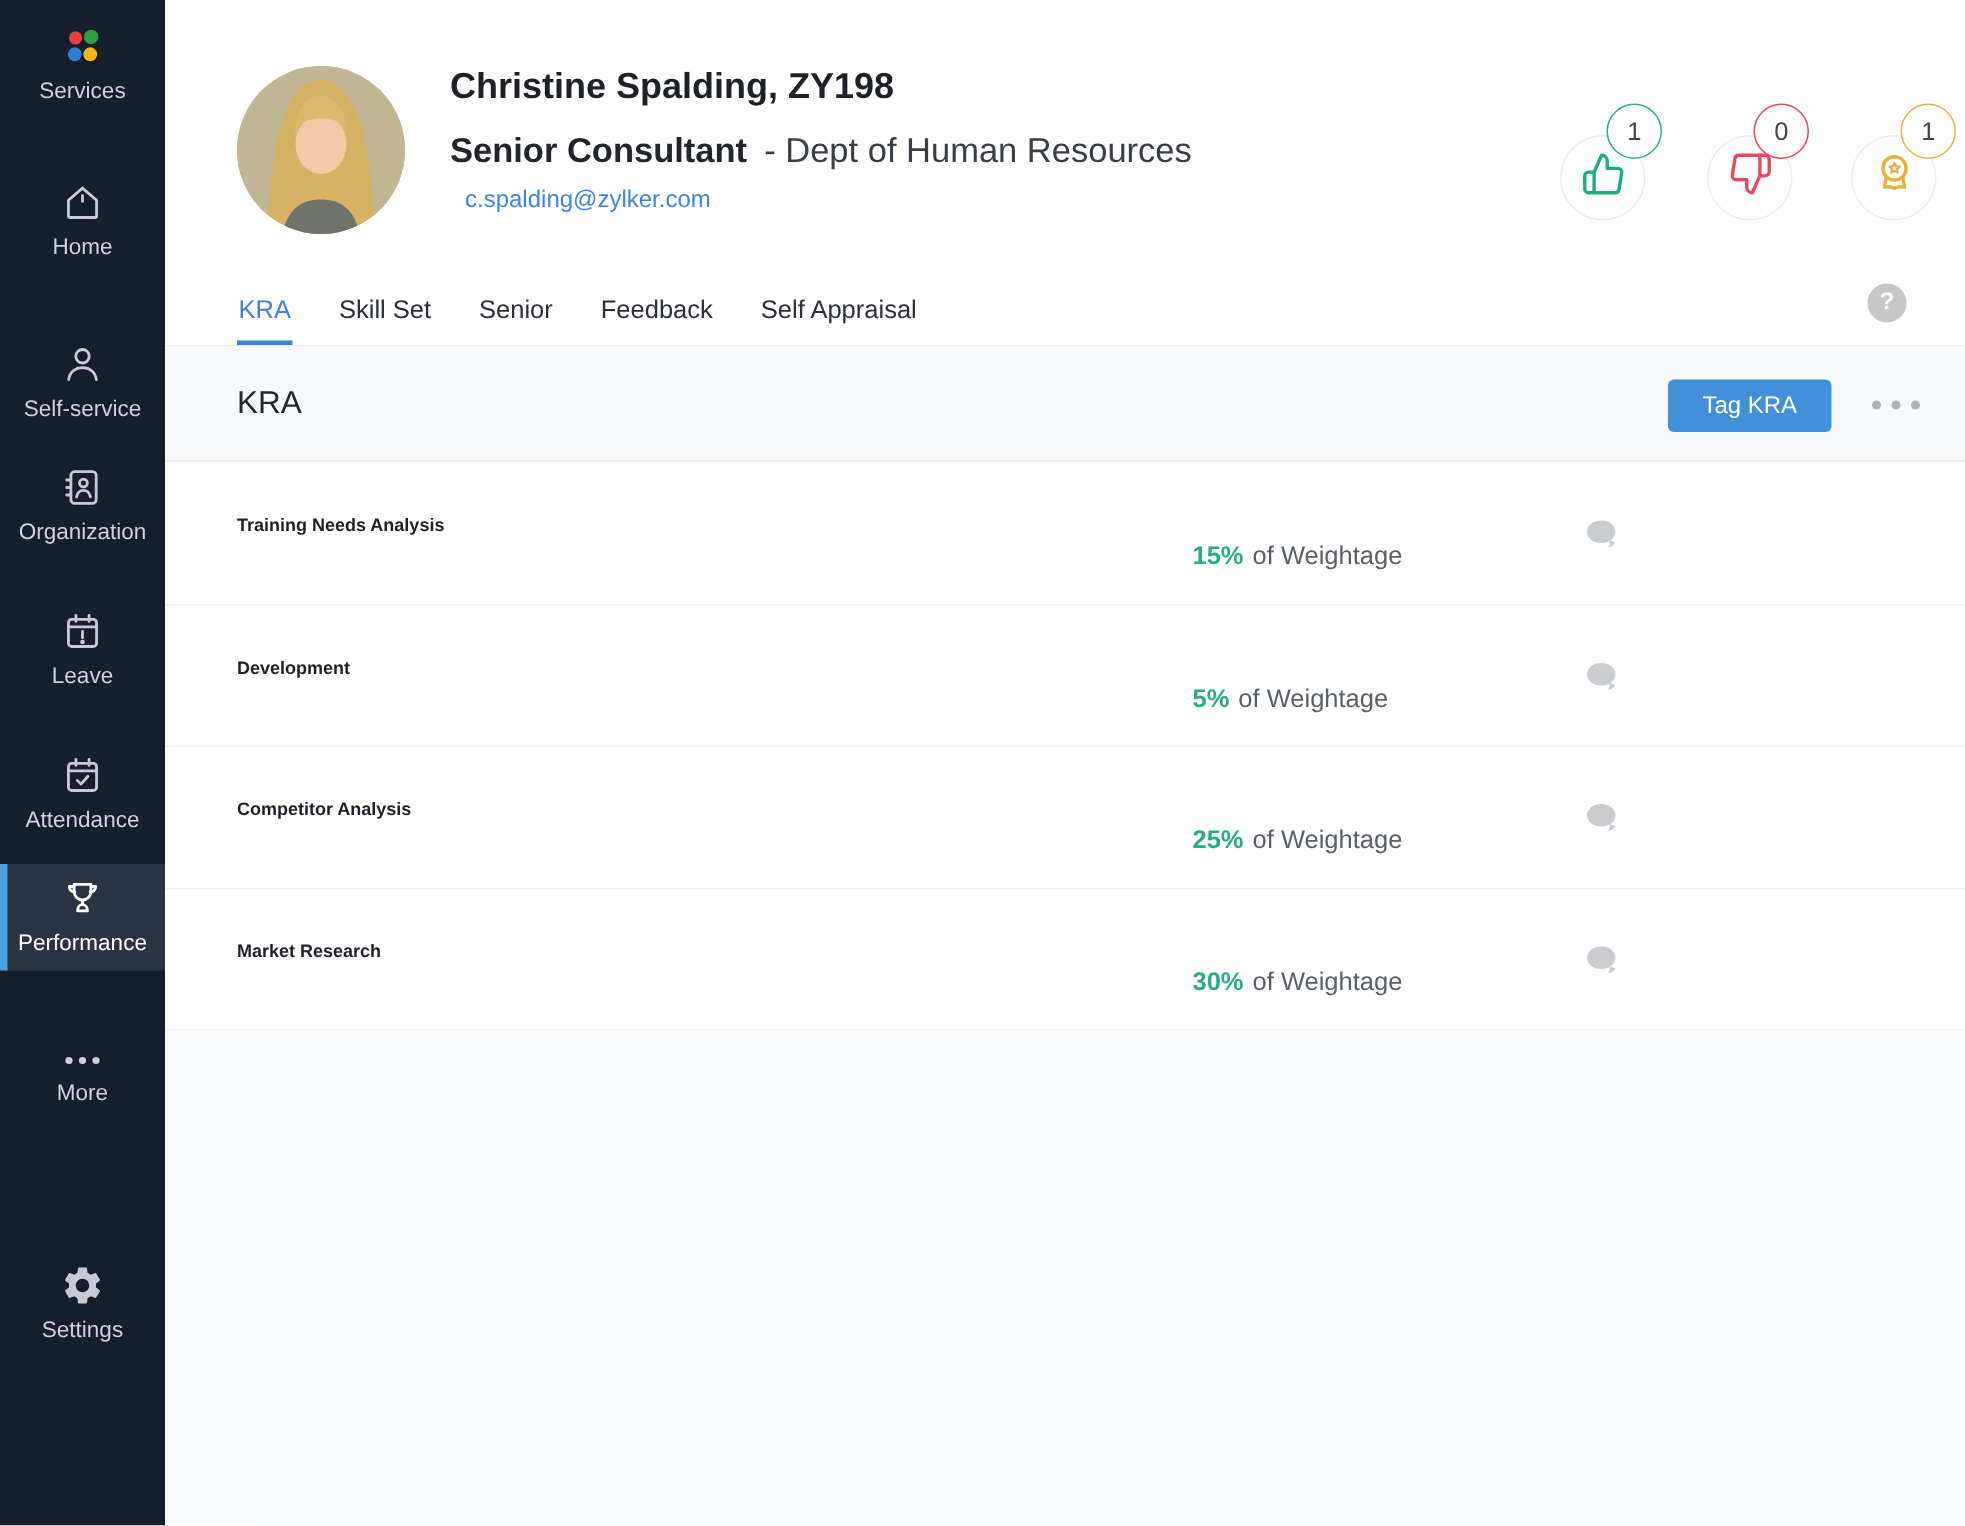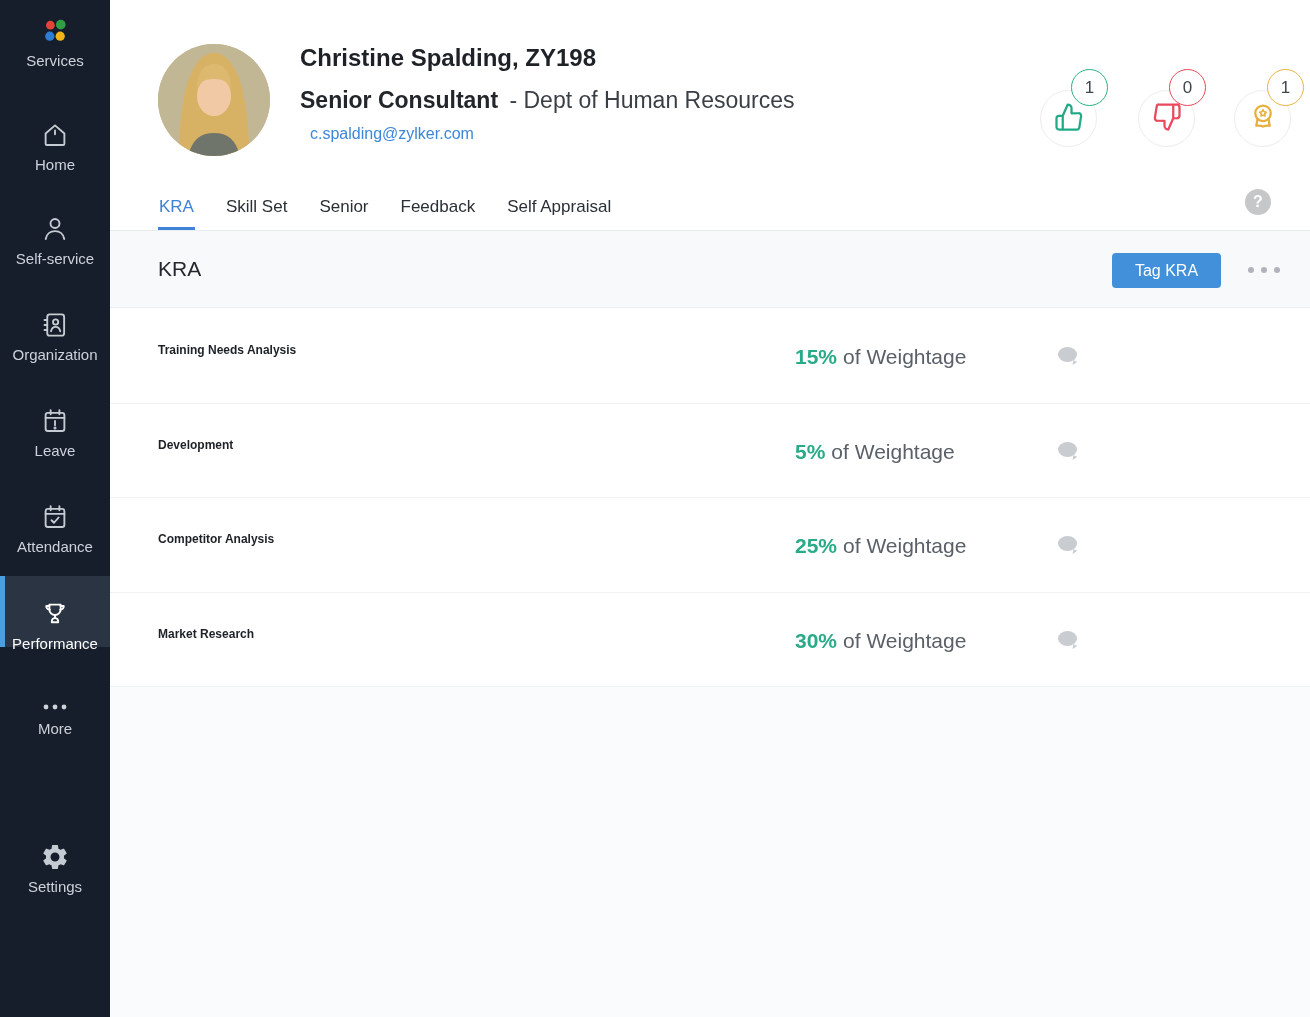--- a/index.html
+++ b/index.html
@@ -17,21 +17,21 @@
     position: absolute; left: 0; top: 0; width: 110px; height: 1017px;
     background: #171e2b;
   }
   .snav {
     position: absolute; left: 0; width: 110px; text-align: center;
     color: #ccd2da; font-size: 15px; cursor: pointer;
   }
   .snav .icn { display: block; margin: 0 auto 6px auto; width: 30px; height: 30px; }
   .snav svg { display: block; margin: 0 auto; }
   .snav.active {
-    background: #2a3443; color: #ffffff; height: 71px; padding-top: 23px;
+    background: #2a3443; color: #ffffff; height: 71px; padding-top: 8px;
   }
   .snav.active::before {
     content: ""; position: absolute; left: 0; top: 0; bottom: 0; width: 5px;
     background: #4a9fe0;
   }
 
   
   .main { position: absolute; left: 110px; top: 0; width: 1200px; height: 1017px; background: #ffffff; }
 
   .avatar {
@@ -84,21 +84,21 @@
     background: #4190d9; color: #ffffff; font-size: 16px; border: none; border-radius: 4px;
     cursor: pointer; font-family: "Liberation Sans", sans-serif;
   }
   .more-dots { position: absolute; left: 1138px; top: 36px; display: flex; gap: 7px; cursor: pointer; }
   .more-dots i { width: 6px; height: 6px; border-radius: 50%; background: #b0b4ba; }
 
   
   .rows { position: absolute; left: 0; top: 309px; width: 1200px; }
   .krow { position: relative; height: 94.5px; background: #ffffff; border-bottom: 1px solid #f0f2f5; }
   .krow .kname { position: absolute; left: 48px; top: 34px; font-size: 12px; font-weight: bold; color: #1d2127; }
-  .krow .kweight { position: absolute; left: 685px; top: 36px; font-size: 21px; }
+  .krow .kweight { position: absolute; left: 685px; top: 52px; font-size: 17px; }
   .krow .pct { color: #29ab89; font-weight: bold; }
   .krow .sfx { color: #5a6068; margin-left: 6px; }
   .krow .cmt { position: absolute; left: 947px; top: 37px; cursor: pointer; }
 
   .below { position: absolute; left: 0; top: 687px; width: 1200px; height: 330px; background: #fafbfc; }
 </style>
 </head>
 <body>
 
 <div class="app">
@@ -120,21 +120,21 @@
     <div class="snav" style="top:120px">
       <span class="icn">
         <svg width="30" height="30" viewBox="0 0 24 24" fill="none" stroke="#c5cbd3" stroke-width="1.5" stroke-linecap="round" stroke-linejoin="round">
           <path d="M4.5 10.8 12 4.3l7.5 6.5V19a1 1 0 0 1-1 1h-13a1 1 0 0 1-1-1z"></path>
           <path d="M12 8.4v3"></path>
         </svg>
       </span>
       <span>Home</span>
     </div>
 
-    <div class="snav" style="top:214px">
+    <div class="snav" style="top:228px">
       <span class="icn">
         <svg width="30" height="30" viewBox="0 0 24 24" fill="none" stroke="#c5cbd3" stroke-width="1.5" stroke-linecap="round" stroke-linejoin="round">
           <circle cx="12" cy="7.6" r="3.6"></circle>
           <path d="M4.6 20c.6-4 3.6-6.3 7.4-6.3s6.8 2.3 7.4 6.3"></path>
         </svg>
       </span>
       <span>Self-service</span>
     </div>
 
     <div class="snav" style="top:310px">

